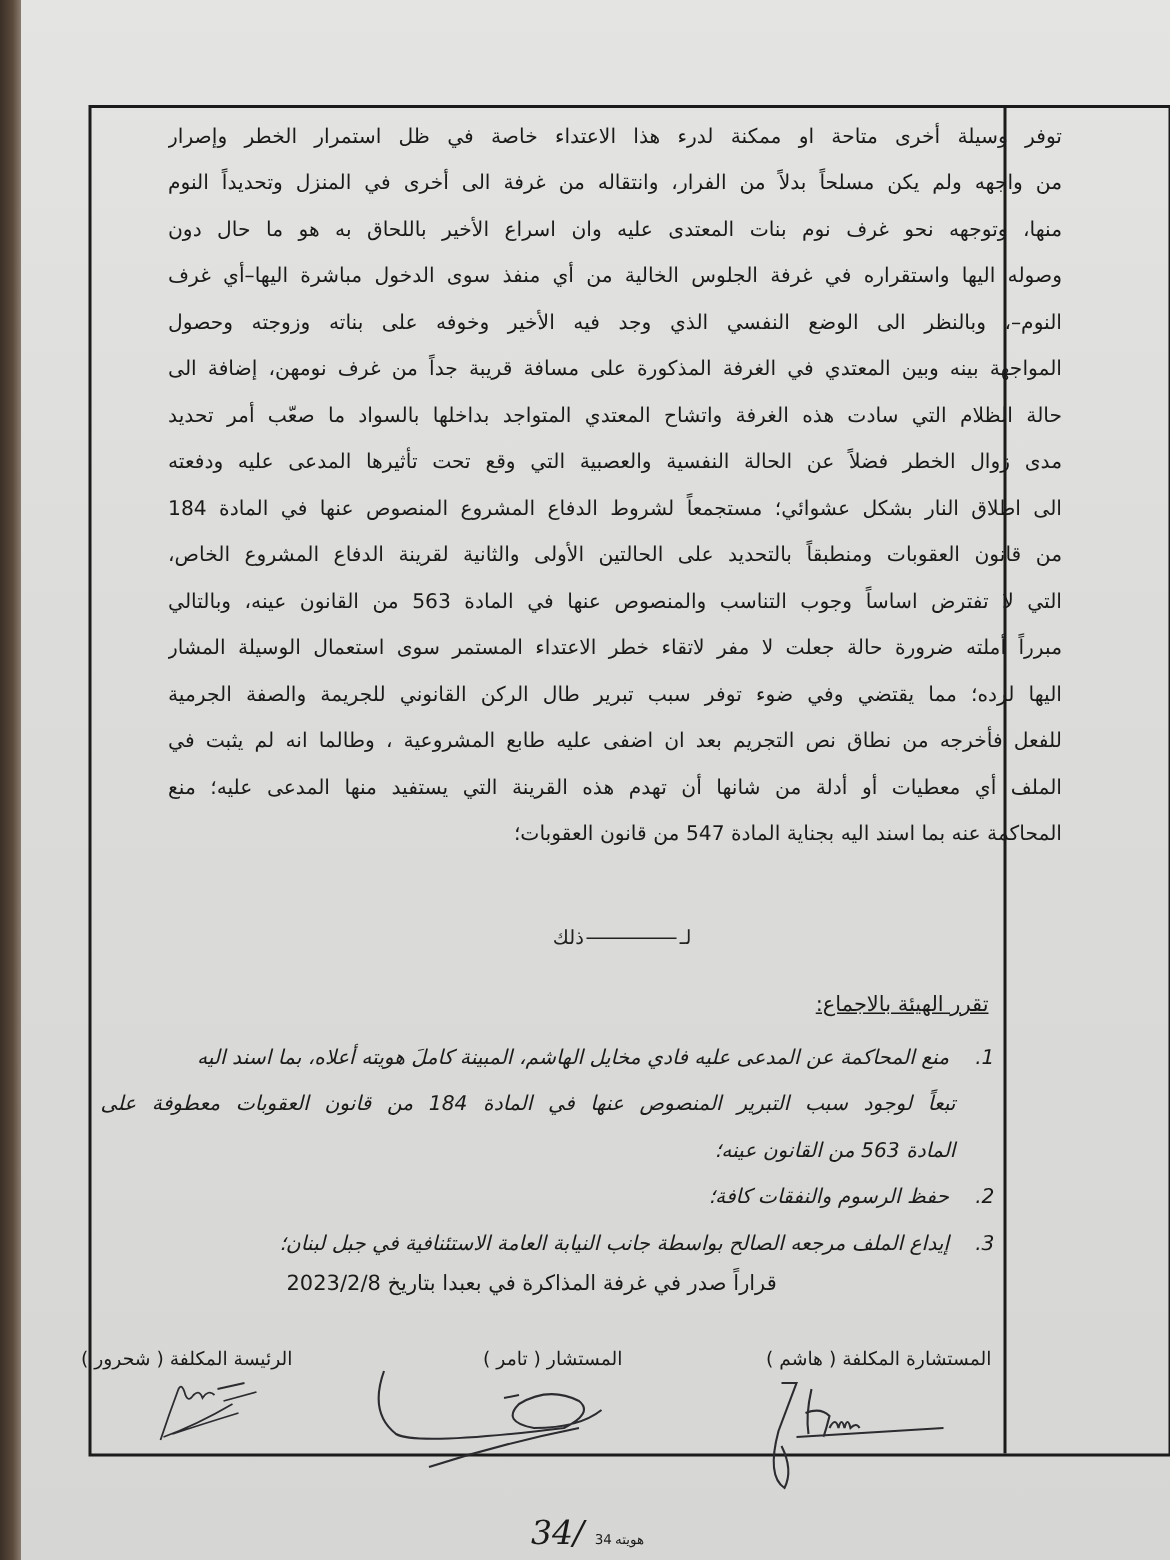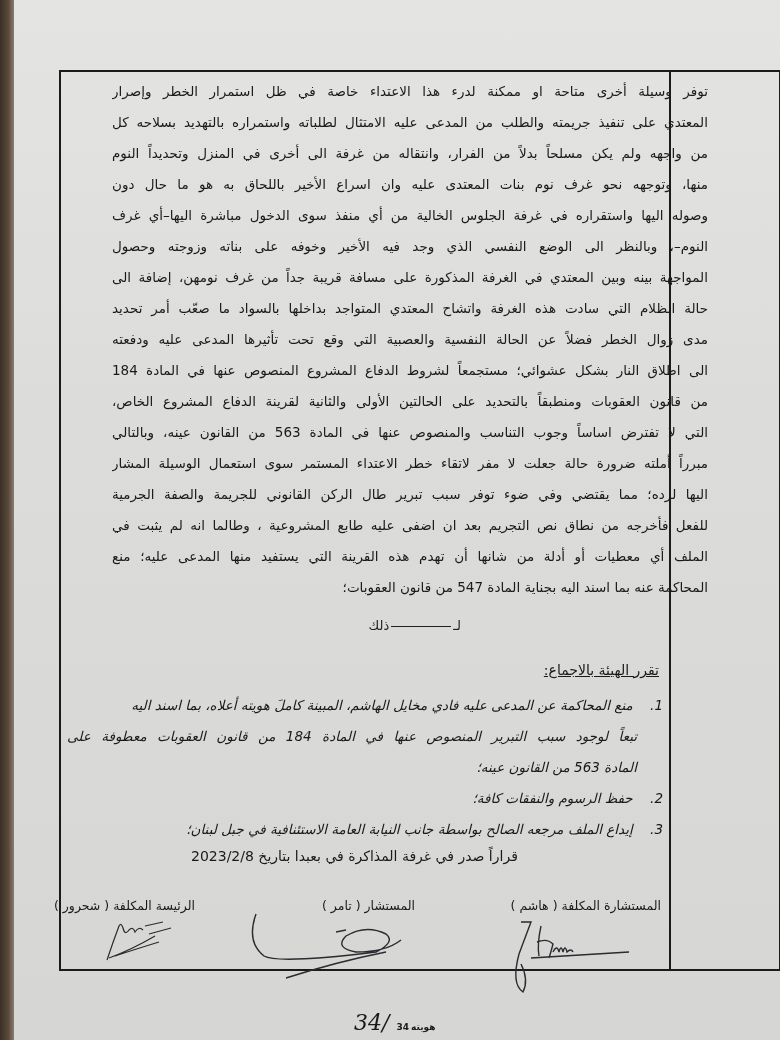--- a/index.html
+++ b/index.html
@@ -65,34 +65,33 @@
     .sig { position: absolute; top: 0; white-space: nowrap; }
     .sig.s1 { right: 4px; }
     .sig.s2 { right: 250px; }
     .sig.s3 { right: 470px; }
     .signature-svg { position: absolute; overflow: visible; }
     .page-number {
       position: absolute; left: 340px; top: 1010px; direction: ltr;
       font-family: "DejaVu Sans", sans-serif; color: #1a1a1a;
     }
     .page-number .hand { font-size: 22px; font-style: italic; font-family: "DejaVu Serif", serif; }
-    .page-number .printed { font-size: 9px; margin-left: 2px; font-weight: bold; }
+    .page-number .printed { font-size: 9px; margin-left: 2px; }
   </style>
 </head>
 <body>
 
 <div class="backdrop-edge"></div>
 
 <div class="sheet">
   <div class="frame">
     <div class="frame-divider"></div>
 
     <div class="text-col">
       <div class="para-line">توفر وسيلة أخرى متاحة او ممكنة لدرء هذا الاعتداء خاصة في ظل استمرار الخطر وإصرار</div>
-      <div class="para-line">المعتدي على تنفيذ جريمته والطلب من المدعى عليه الامتثال لطلباته واستمراره بالتهديد بسلاحه كل</div>
       <div class="para-line">من واجهه ولم يكن مسلحاً بدلاً من الفرار، وانتقاله من غرفة الى أخرى في المنزل وتحديداً النوم</div>
       <div class="para-line">منها، وتوجهه نحو غرف نوم بنات المعتدى عليه وان اسراع الأخير باللحاق به هو ما حال دون</div>
       <div class="para-line">وصوله اليها واستقراره في غرفة الجلوس الخالية من أي منفذ سوى الدخول مباشرة اليها–أي غرف</div>
       <div class="para-line">النوم–، وبالنظر الى الوضع النفسي الذي وجد فيه الأخير وخوفه على بناته وزوجته وحصول</div>
       <div class="para-line">المواجهة بينه وبين المعتدي في الغرفة المذكورة على مسافة قريبة جداً من غرف نومهن، إضافة الى</div>
       <div class="para-line">حالة الظلام التي سادت هذه الغرفة واتشاح المعتدي المتواجد بداخلها بالسواد ما صعّب أمر تحديد</div>
       <div class="para-line">مدى زوال الخطر فضلاً عن الحالة النفسية والعصبية التي وقع تحت تأثيرها المدعى عليه ودفعته</div>
       <div class="para-line">الى اطلاق النار بشكل عشوائي؛ مستجمعاً لشروط الدفاع المشروع المنصوص عنها في المادة 184</div>
       <div class="para-line">من قانون العقوبات ومنطبقاً بالتحديد على الحالتين الأولى والثانية لقرينة الدفاع المشروع الخاص،</div>
       <div class="para-line">التي لا تفترض اساساً وجوب التناسب والمنصوص عنها في المادة 563 من القانون عينه، وبالتالي</div>

